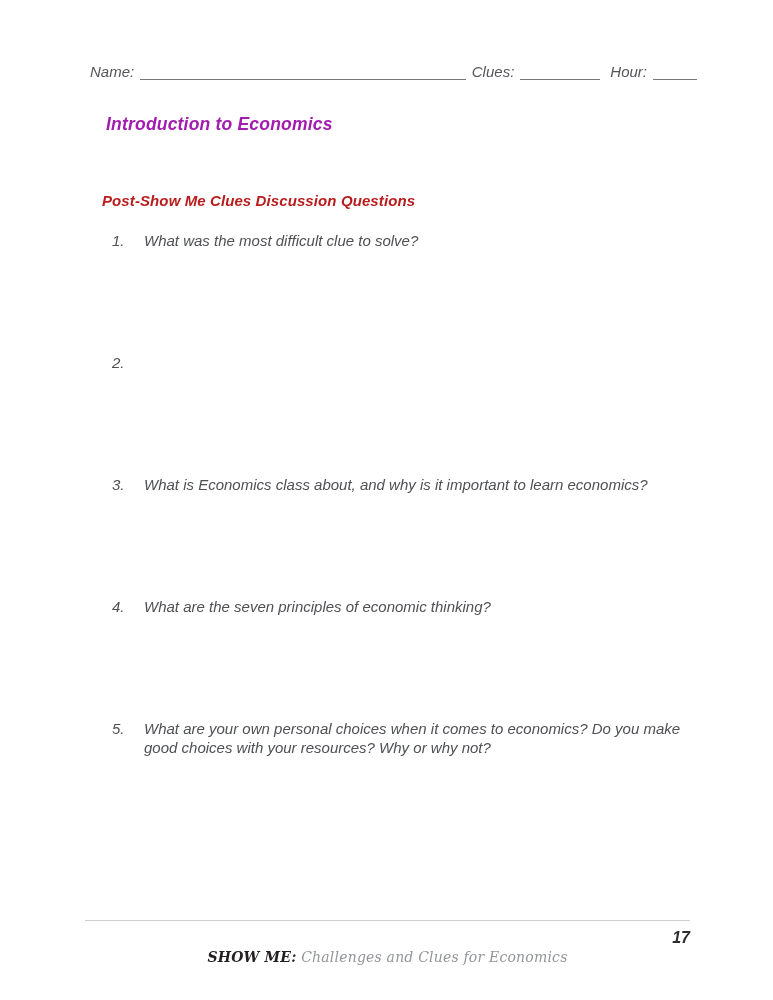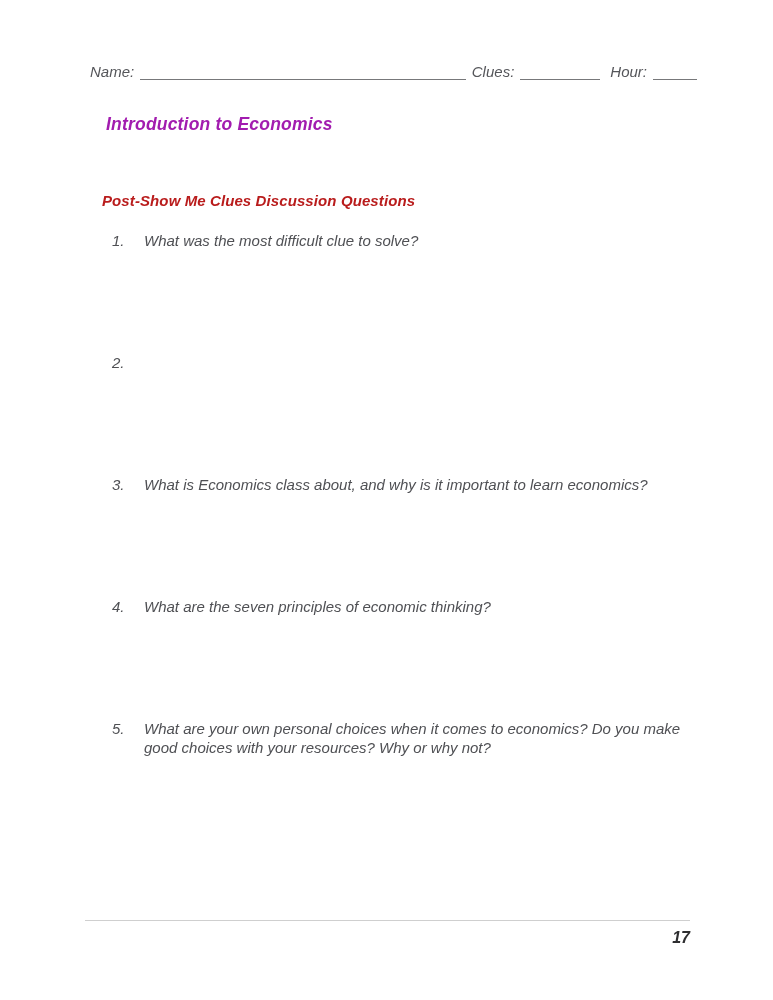--- a/index.html
+++ b/index.html
@@ -150,14 +150,17 @@
       <span class="q-text">What are the seven principles of economic thinking?</span>
     </li>
     <li class="question">
       <span class="q-num">5.</span>
       <span class="q-text">What are your own personal choices when it comes to economics? Do you make good choices with your resources? Why or why not?</span>
     </li>
   </ol>
 
   <div class="footer-divider"></div>
   <div class="footer-page-number">17</div>
+  <div class="footer-credit">
+    <span class="series-label">SHOW ME:</span><span class="series-title"> Challenges and Clues for Economics</span>
+  </div>
 
 </div>
 
 </body></html>

